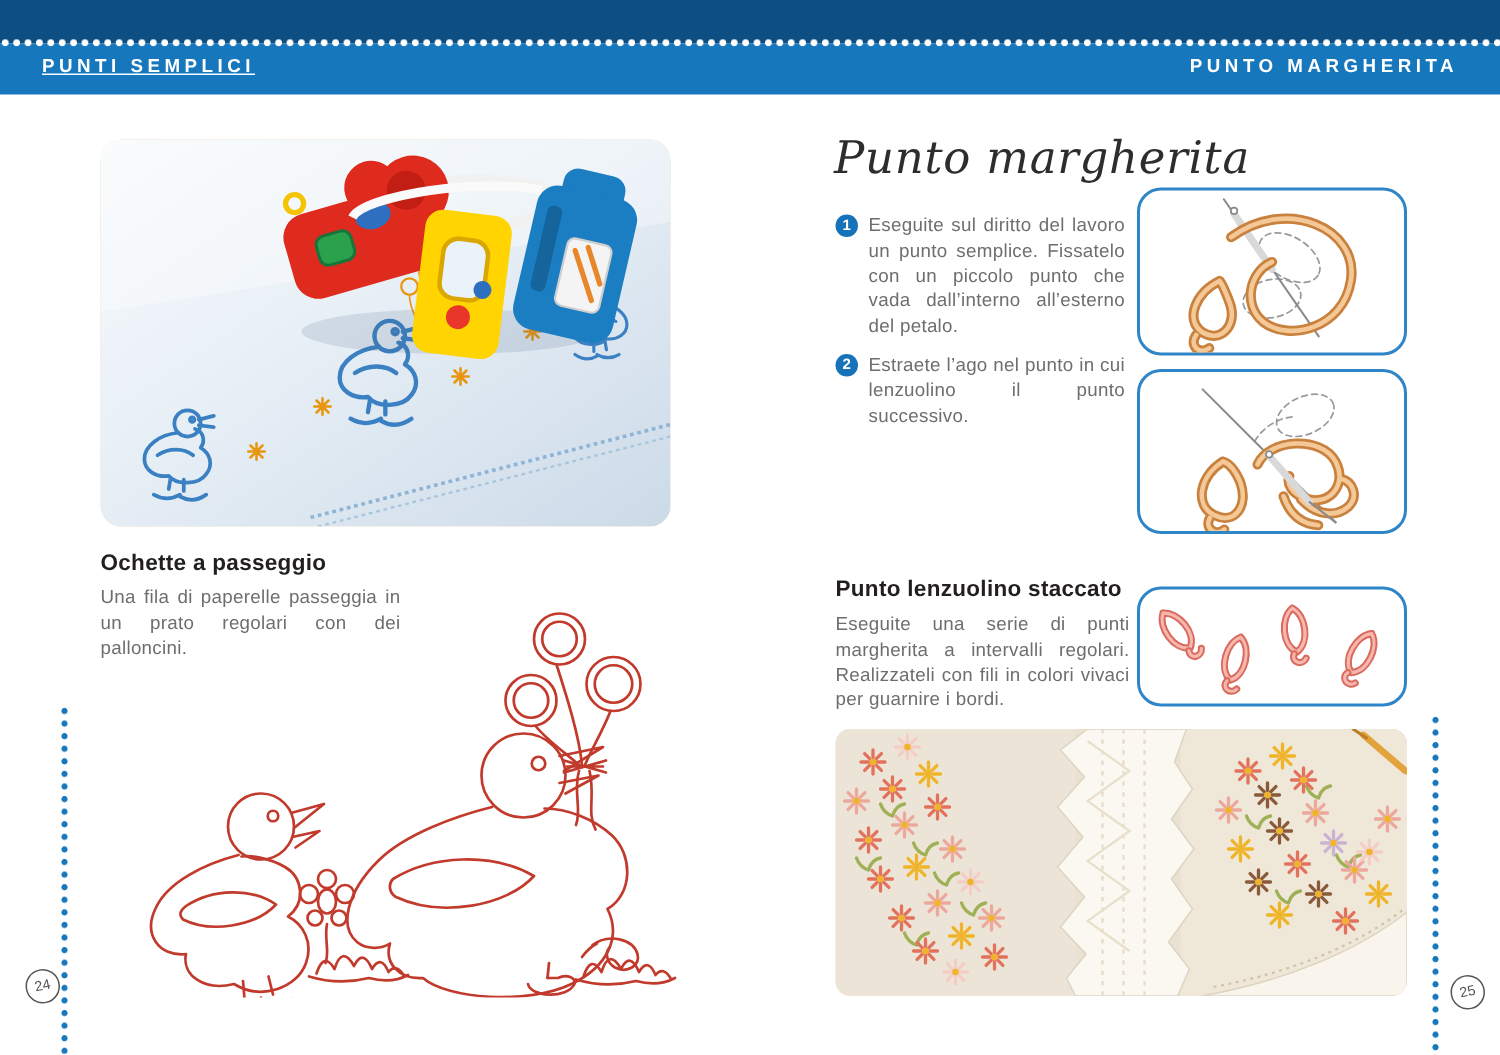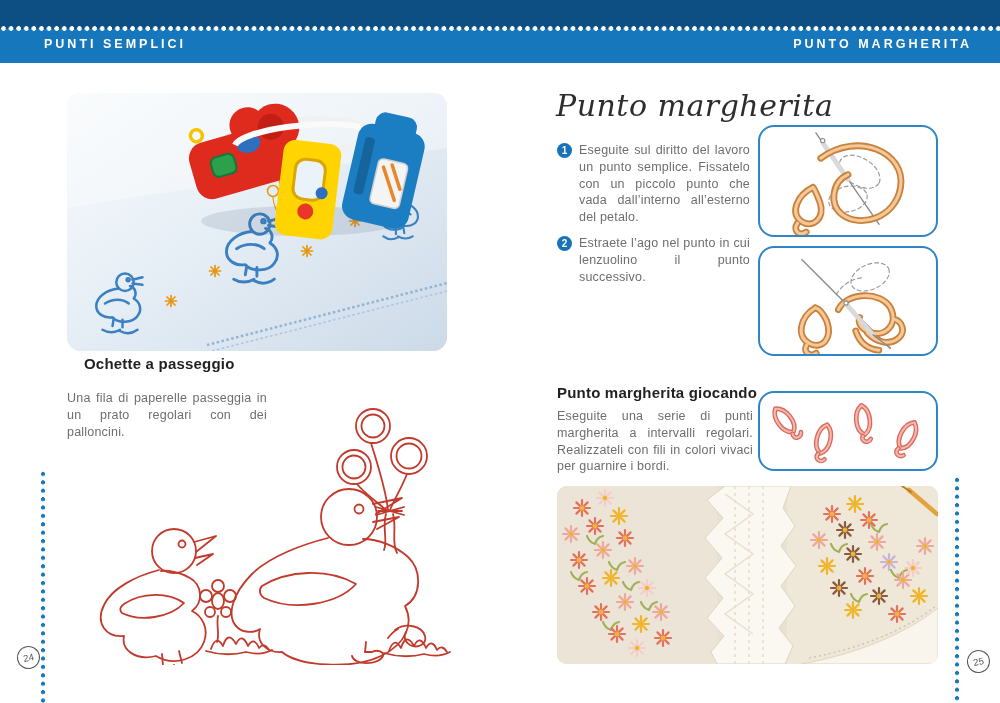--- a/index.html
+++ b/index.html
@@ -7,21 +7,21 @@
           font-family:"Liberation Sans",sans-serif;}
   .abs{position:absolute;}
 
   
   .band-top{left:0;top:0;width:1000px;height:29px;background:#0d4f82;}
   .band-main{left:0;top:29px;width:1000px;height:34px;background:#1677bd;}
   .band-dots{left:0;top:25px;width:1000px;height:7px;
      background-image:radial-gradient(circle at 3.5px 3.5px,#ffffff 2.1px,rgba(255,255,255,0) 2.5px);
      background-size:7.6px 7px;background-repeat:repeat-x;}
   .hdr-txt{top:37px;color:#ffffff;font-size:12.5px;font-weight:700;letter-spacing:3px;}
-  .hdr-left{left:44px;}
+  .hdr-left{left:28px;text-decoration:underline;}
   .hdr-right{right:28px;}
 
   
   .photo{overflow:hidden;background:#e9e1d1;}
   .vdots{width:6px;background-image:radial-gradient(circle at 3px 4px,#1878bd 1.8px,rgba(0,0,0,0) 2.3px);
          background-size:6px 8.4px;background-repeat:repeat-y;}
   .pagenum{width:21px;height:21px;border:1.3px solid #555;border-radius:50%;background:#fff;
            display:flex;align-items:center;justify-content:center;font-size:9.5px;color:#555;
            transform:rotate(-12deg);}
   h2.sec{margin:0;font-size:15px;font-weight:700;color:#231f20;letter-spacing:.2px;}
@@ -111,21 +111,21 @@
           <rect x="168" y="28" width="68" height="98" rx="14" fill="#1b7ec2"></rect>
           <rect x="176" y="42" width="10" height="58" rx="4" fill="#15659c"></rect>
           <rect x="194" y="60" width="30" height="46" rx="5" fill="#f4f4f4" stroke="#cfcfcf" stroke-width="1.5"></rect>
           <path d="M200,68 L218,98 M208,64 L221,86" stroke="#e8872a" stroke-width="3.5" stroke-linecap="round"></path>
         </g>
         <path d="M52,46 A70,16 -5 0 1 178,28" stroke="#fafafa" stroke-width="6" fill="none"></path>
       </g>
     </svg>
   </div>
 
-  <div class="abs" style="left:67px;top:355px;margin-left:17px;">
+  <div class="abs" style="left:67px;top:367px;">
     <h2 class="sec">Ochette a passeggio</h2>
   </div>
   <div class="abs body-txt" style="left:67px;top:390px;width:200px;">
     <p>Una fila di paperelle passeggia in un prato regolari con dei palloncini.</p>
   </div>
 
   <div class="abs" style="left:66px;top:390px;width:400px;height:275px;">
     <svg width="400" height="275" viewBox="0 0 400 275">
       <g fill="none" stroke="#c13a2c" stroke-width="1.8" stroke-linecap="round" stroke-linejoin="round">
 
@@ -239,21 +239,21 @@
           <path d="M98,86 C102,98 110,105 122,106"></path>
         </g>
         <path d="M88,58 L116,90" stroke="#d9d9d9" stroke-width="5"></path>
         <path d="M116,90 L134,104" stroke="#8a8a8a" stroke-width="1.4"></path>
         <circle cx="88" cy="57" r="2.2" stroke="#8a8a8a" stroke-width="1.2" fill="#fff"></circle>
       </g>
     </svg>
   </div>
 
   <div class="abs" style="left:557px;top:384px;">
-    <h2 class="sec">Punto margherita giocando</h2>
+    <h2 class="sec">Punto lenzuolino staccato</h2>
   </div>
   <div class="abs body-txt" style="left:557px;top:408px;width:196px;">
     <p>Eseguite una serie di punti margherita a intervalli regolari. Realizzateli con fili in colori vivaci per guarnire i bordi.</p>
   </div>
 
   <div class="abs stitchbox" style="left:758px;top:391px;width:180px;height:80px;">
     <svg width="176" height="76" viewBox="0 0 180 80">
       <defs>
         <g id="petal" fill="none" stroke-linecap="round" stroke-linejoin="round">
           <path d="M0,-17 C9,-11 10,8 0,14 C-10,8 -9,-11 0,-17" stroke="#d96a5d" stroke-width="5"></path>

